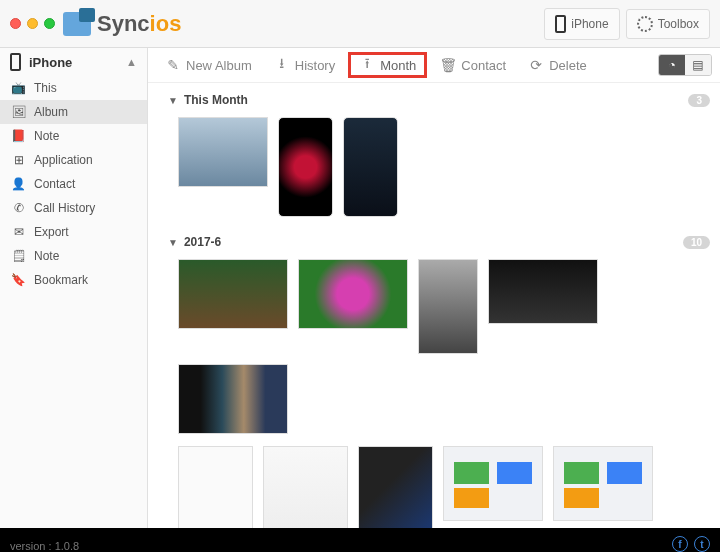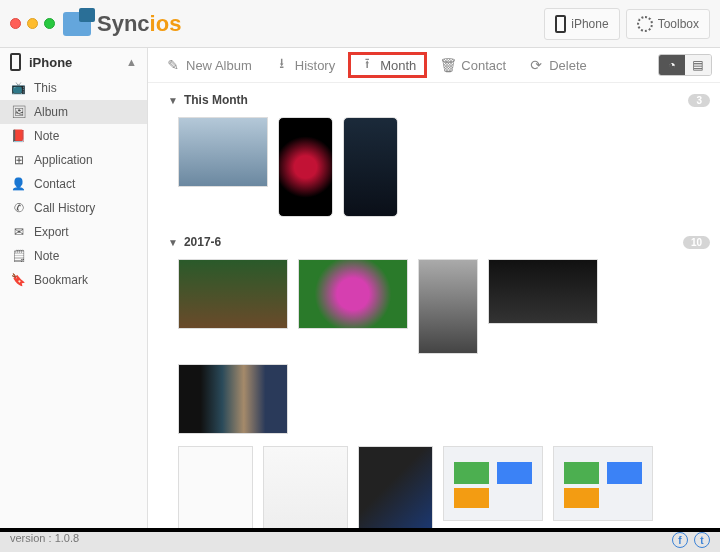--- a/index.html
+++ b/index.html
@@ -68,21 +68,21 @@
 .t2f { width:75px; height:110px; background:#fafafa;}
 .t2g { width:85px; height:85px; background:linear-gradient(#f8f8f8,#eee);}
 .t2h { width:75px; height:95px; background:linear-gradient(135deg,#222 40%,#1a3a7a 100%);}
 .ui-tiles { background:#f0f2f5; position:relative;}
 .ui-tiles::before, .ui-tiles::after { content:""; position:absolute; width:35px; height:22px;}
 .ui-tiles::before { left:10px; top:15px; background:#4caf50;}
 .ui-tiles::after { right:10px; top:15px; background:#3b82f6;}
 .ui-tiles .o { position:absolute; left:10px; bottom:12px; width:35px; height:20px; background:#f39c12;}
 
 
-.footer { position:absolute; bottom:0; left:0; right:0; height:24px; background:#e5e5e5; border-top:4px solid #000000; display:flex; align-items:flex-start; padding:0 10px; font-size:11px; color:#777;}
+.footer { position:absolute; bottom:0; left:0; right:0; height:24px; background:#000000; border-top:7px solid #000000; display:flex; align-items:flex-end; padding:0 10px; font-size:11px; color:#777;}
 .social { margin-left:auto; display:flex; gap:6px;}
 .social span { width:16px; height:16px; border:1px solid #3b82d6; border-radius:50%; display:flex; align-items:center; justify-content:center; font-size:10px; color:#3b82d6; font-weight:bold;}
 </style>
 </head>
 <body>
 
 <div class="titlebar">
   <div class="traffic">
     <span class="tl-close"></span>
     <span class="tl-min"></span>

